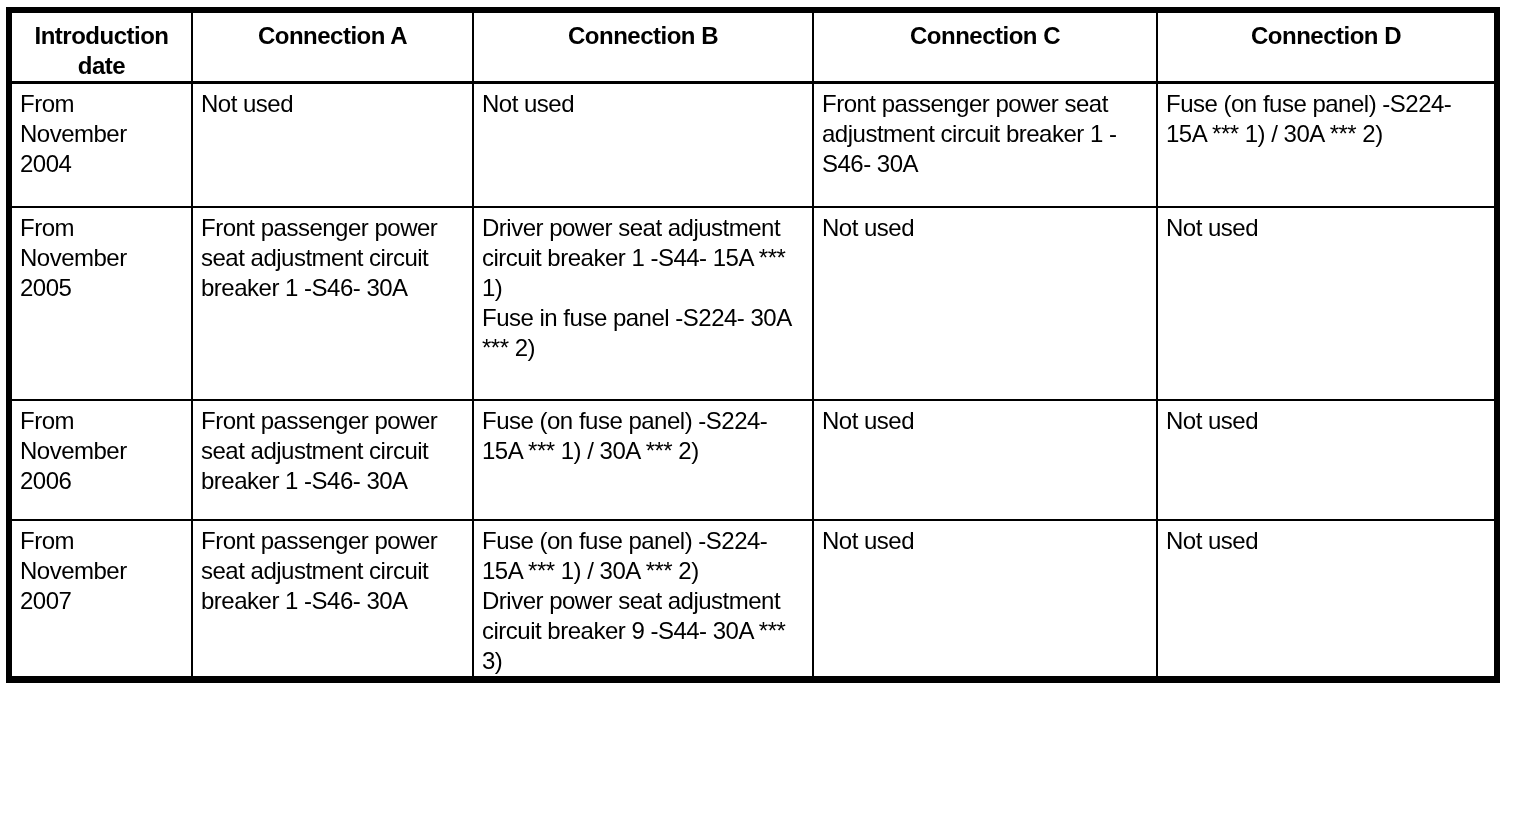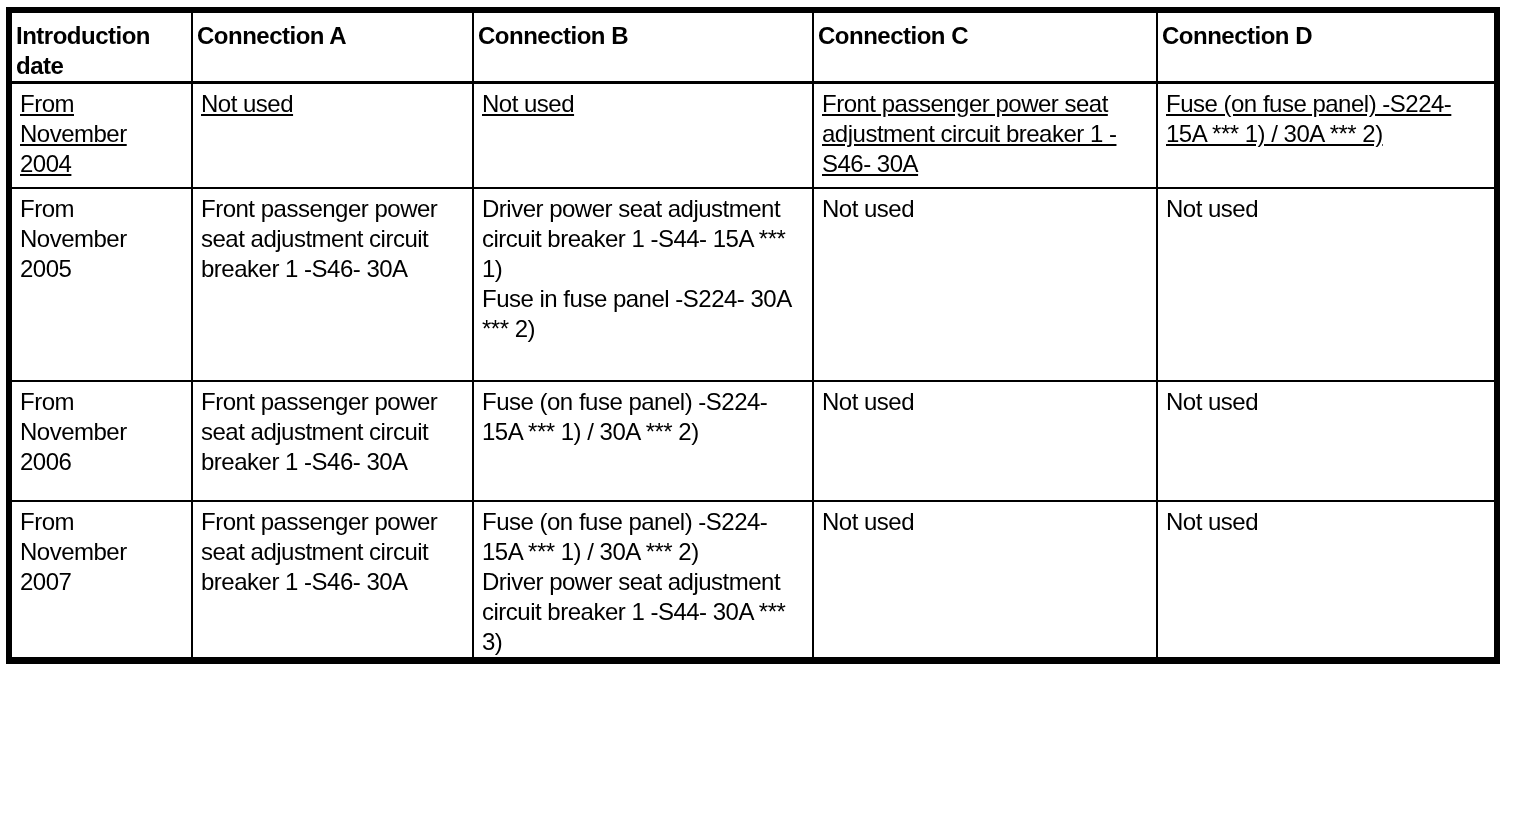--- a/index.html
+++ b/index.html
@@ -30,34 +30,34 @@
     border: 2px solid #000000;
     vertical-align: top;
     overflow: hidden;
     font-size: 24px;
     line-height: 30px;
     letter-spacing: -0.5px;
     color: #000000;
   }
   .conn-table th {
     font-weight: bold;
-    text-align: left;
+    text-align: center;
     padding: 8px 4px 0 4px;
     border-bottom-width: 3px;
   }
   .conn-table td {
     font-weight: normal;
     text-align: left;
     padding: 5px 8px 0 8px;
   }
   .conn-table td.date-cell {
     padding-right: 14px;
   }
   .conn-table thead tr { height: 66px; }
-  .conn-table tbody tr.r1 { height: 105px; text-decoration: underline; }
+  .conn-table tbody tr.r1 { height: 124px; }
   .conn-table tbody tr.r2 { height: 193px; }
   .conn-table tbody tr.r3 { height: 120px; }
   .conn-table tbody tr.r4 { height: 134px; }
   .conn-table tbody tr.r5 { height: 101px; }
   .conn-table tbody tr.r6 { height: 100px; }
   .para { margin: 0; padding: 0; }
 </style>
 </head>
 <body>
 
@@ -134,21 +134,21 @@
       </tr>
       <tr class="r4">
         <td class="date-cell">
             <div class="para">From November 2007</div>
           </td>
         <td>
             <div class="para">Front passenger power seat adjustment circuit breaker 1 -S46- 30A</div>
           </td>
         <td>
           <div class="para">Fuse (on fuse panel) -S224- 15A *** 1) / 30A *** 2)</div>
-          <div class="para">Driver power seat adjustment circuit breaker 1 -S44- 30A *** 3)</div>
+          <div class="para">Driver power seat adjustment circuit breaker 9 -S44- 30A *** 3)</div>
         </td>
         <td>
             <div class="para">Not used</div>
           </td>
         <td>
             <div class="para">Not used</div>
           </td>
       </tr>
     </tbody>
   </table>

